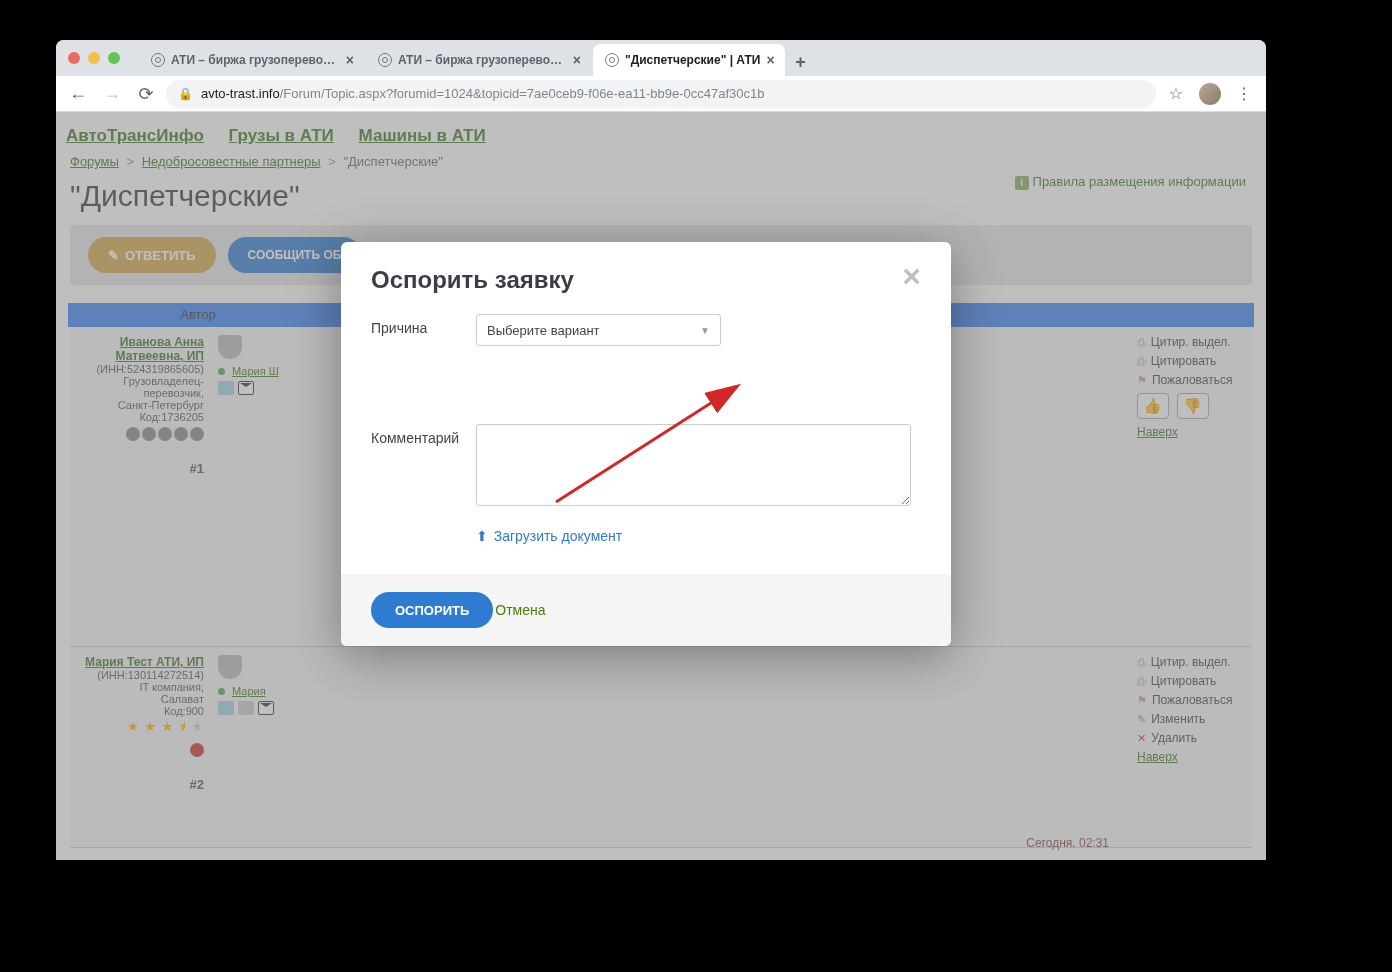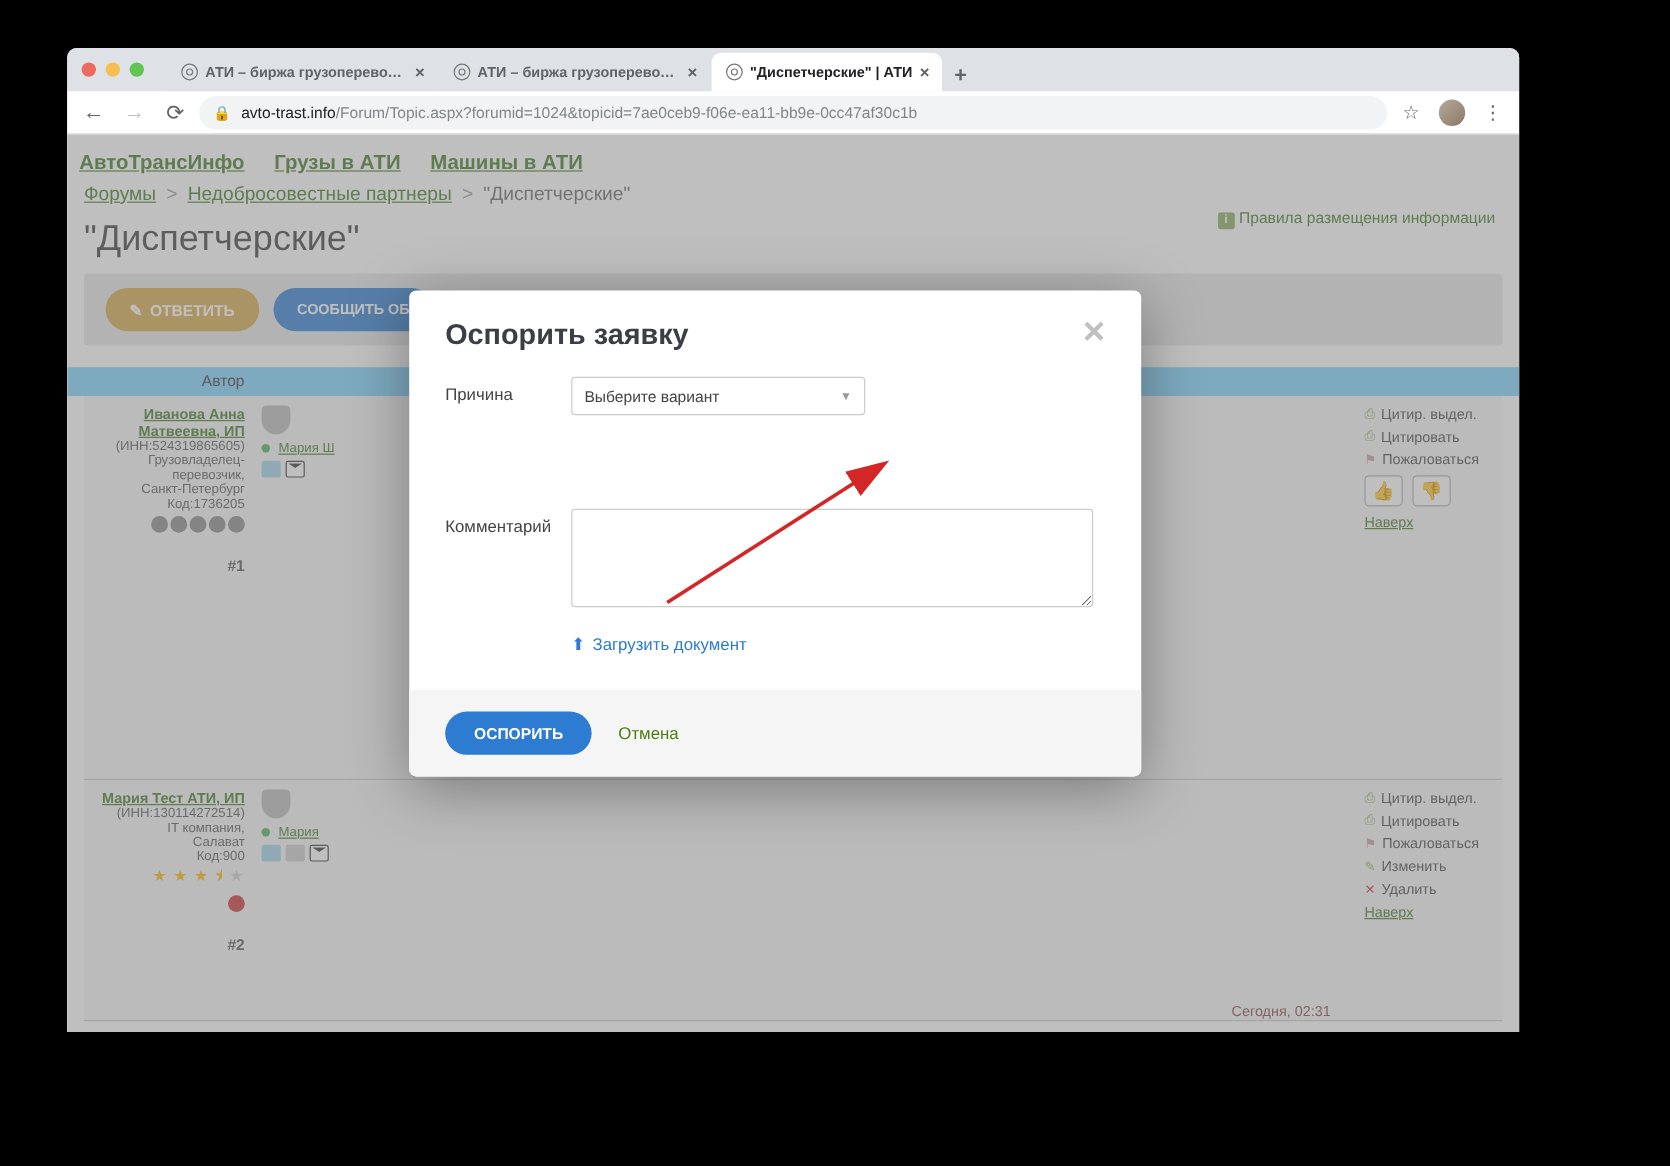--- a/index.html
+++ b/index.html
@@ -99,21 +99,21 @@
   background: rgba(128,128,128,0.5);
   z-index: 5;
 }
 .top-links {
   padding: 14px 10px 4px;
   font-size: 17px;
 }
 .top-links a { color: #3e7720; text-decoration: underline; margin-right: 20px; font-weight: bold; }
 .breadcrumb {
   padding: 4px 14px;
-  font-size: 16px;
+  font-size: 13px;
   color: #666;
 }
 .breadcrumb a { color: #3e7720; text-decoration: underline; }
 .breadcrumb .gt { color:#999; margin: 0 4px; }
 .rules-link { position: absolute; right: 20px; top: 62px; font-size: 13px; color: #3e7720; }
 .rules-link .i-icon { display:inline-block; width:14px; height:14px; background:#8aac5c; color:#fff; font-size:10px; text-align:center; line-height:14px; border-radius:2px; margin-right:4px; font-weight:bold;}
 .page-title {
   font-size: 30px;
   color: #3b3b3b;
   padding: 6px 14px 12px;
@@ -144,23 +144,23 @@
   color: #fff;
   border: none;
   height: 36px;
   padding: 0 20px;
   border-radius: 18px;
   font-size: 12px;
   font-weight: bold;
   cursor: pointer;
 }
 .forum-header {
-  margin: 18px 0 0;
-  display: flex;
-  background: #7dd3fc;
+  margin: 18px 12px 0;
+  display: flex;
+  background: #3b82f6;
   height: 24px;
   font-size: 13px;
   color: #333;
 }
 .forum-header .col-author { width: 260px; text-align: center; line-height: 24px; }
 .forum-header .col-content { flex: 1; }
 .post-row {
   margin: 0 14px;
   display: flex;
   border-bottom: 1px solid #ccc;
@@ -244,21 +244,21 @@
   font-size:13px;
   resize:both;
   font-family:inherit;
 }
 .upload-link { color:#2d7cd1; font-size:14px; display:flex; align-items:center; gap:6px; margin-left:105px; cursor:pointer; font-weight:500;}
 .upload-icon { font-size:14px; }
 .modal-footer {
   background: #f5f5f5;
   padding: 18px 30px;
   display: flex;
-  gap: 22px;
+  gap: 2px;
   align-items: center;
   border-radius: 0 0 6px 6px;
 }
 .btn-primary {
   background: #2d7cd1;
   color:#fff;
   border:none;
   height:36px;
   padding: 0 24px;
   border-radius:18px;

